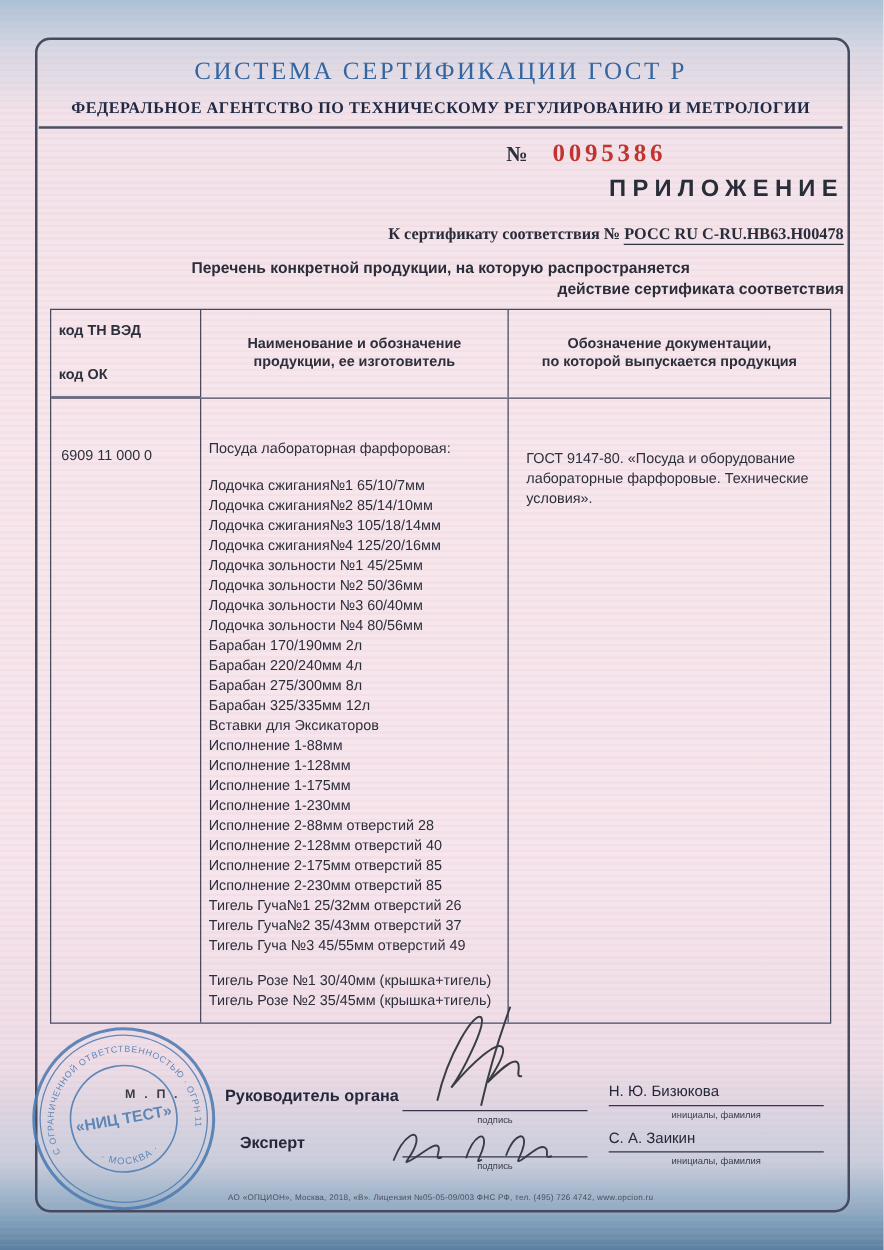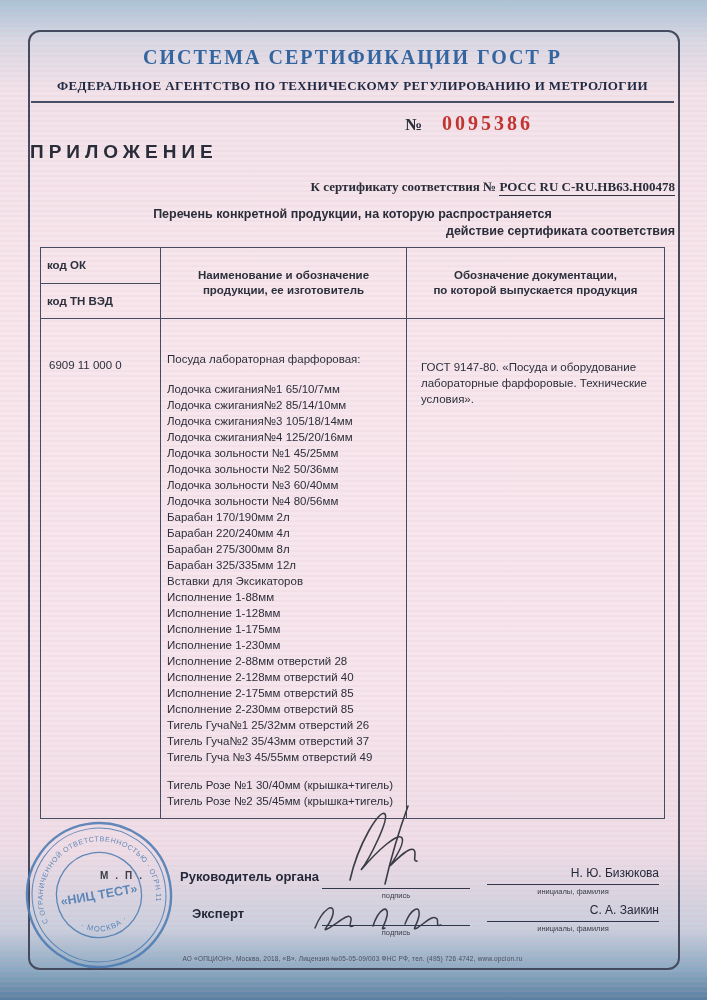--- a/index.html
+++ b/index.html
@@ -19,40 +19,40 @@
     background:repeating-linear-gradient(180deg, rgba(215,170,185,0.10) 0 2px, rgba(255,255,255,0) 2px 5px);
     pointer-events:none;
   }
   .frame {
     position:absolute; left:28px; top:30px; width:648px; height:936px;
     border:2px solid #454a5f; border-radius:12px;
   }
   .sys-title{
     position:absolute; left:30px; top:46px; width:645px;
     text-align:center; font-family:"Liberation Serif", serif;
-    font-weight:bold; font-size:20px; letter-spacing:2px; color:#34659f;
+    font-weight:normal; font-size:20px; letter-spacing:2px; color:#34659f;
   }
   .agency{
     position:absolute; left:30px; top:78px; width:645px;
     text-align:center; font-family:"Liberation Serif", serif;
     font-weight:bold; font-size:13px; letter-spacing:0.4px; color:#212a44;
   }
   .header-rule{
     position:absolute; left:31px; top:101px; width:643px;
     border-top:2px solid #4a4f63;
   }
   .form-number{
     position:absolute; left:405px; top:112px; width:250px;
     display:flex; align-items:baseline; gap:20px;
     font-family:"Liberation Serif", serif;
   }
   .form-number .no{ font-size:17px; font-weight:bold; color:#2a2f3e;}
   .form-number .digits{ font-size:20px; color:#c23430; letter-spacing:3px; font-weight:bold;}
   .doc-title{
-    position:absolute; left:30px; top:141px; width:645px; text-align:left;
+    position:absolute; left:30px; top:141px; width:645px; text-align:right;
     font-weight:bold; font-size:19px; letter-spacing:5px; color:#292c39;
   }
   .cert-line{
     position:absolute; left:30px; top:179px; width:645px; text-align:right;
     font-family:"Liberation Serif", serif; font-weight:bold; font-size:13px; color:#292c39;
   }
   .cert-line .cert-no{ border-bottom:1.5px solid #2f3342; padding-bottom:1px;}
   .scope1{ position:absolute; left:30px; top:207px; width:645px; text-align:center;
     font-weight:bold; font-size:12.5px; color:#2a2d3a;}
   .scope2{ position:absolute; left:30px; top:224px; width:645px; text-align:right;
@@ -88,21 +88,21 @@
   .sig-line{ position:absolute; border-top:1.2px solid #33364a; }
   .line-s1{ left:322px; top:888px; width:148px;}
   .line-s2{ left:322px; top:925px; width:148px;}
   .line-n1{ left:487px; top:884px; width:172px;}
   .line-n2{ left:487px; top:921px; width:172px;}
   .sig-caption{ position:absolute; font-size:7.5px; color:#3a3d4a; text-align:center;}
   .cap-s1{ left:322px; top:891px; width:148px;}
   .cap-s2{ left:322px; top:928px; width:148px;}
   .cap-n1{ left:487px; top:887px; width:172px;}
   .cap-n2{ left:487px; top:924px; width:172px;}
-  .sig-name{ position:absolute; font-size:12px; color:#25283a; text-align:right; width:172px;}
+  .sig-name{ position:absolute; font-size:12px; color:#25283a; text-align:left; width:172px;}
   .name-1{ left:487px; top:866px;}
   .name-2{ left:487px; top:903px;}
   .sig-ink{ position:absolute; }
   .ink-1{ left:328px; top:800px; }
   .ink-2{ left:305px; top:896px; }
   .mp{ position:absolute; left:100px; top:870px; font-size:10px; font-weight:bold;
     letter-spacing:7px; color:#3a3d48; z-index:1;}
   .stamp{ position:absolute; left:24px; top:820px; width:150px; height:150px;
     transform:rotate(-10deg); opacity:0.88; z-index:2;}
   .footer{ position:absolute; left:40px; top:955px; width:625px; text-align:center;
@@ -128,22 +128,22 @@
   <div class="cert-line">
     <span>К сертификату соответствия № </span><span class="cert-no">РОСС RU C-RU.НВ63.Н00478</span>
   </div>
 
   <div class="scope1">Перечень конкретной продукции,  на которую распространяется</div>
   <div class="scope2">действие сертификата соответствия</div>
 
   <div class="table">
     <div class="t-head">
       <div class="c1 h-c1">
+        <div class="half">код ТН ВЭД</div>
         <div class="half top">код ОК</div>
-        <div class="half">код ТН ВЭД</div>
       </div>
       <div class="c2 h-center">
         <div>Наименование и обозначение</div>
         <div>продукции, ее изготовитель</div>
       </div>
       <div class="c3 h-center">
         <div>Обозначение документации,</div>
         <div>по которой выпускается продукция</div>
       </div>
     </div>

